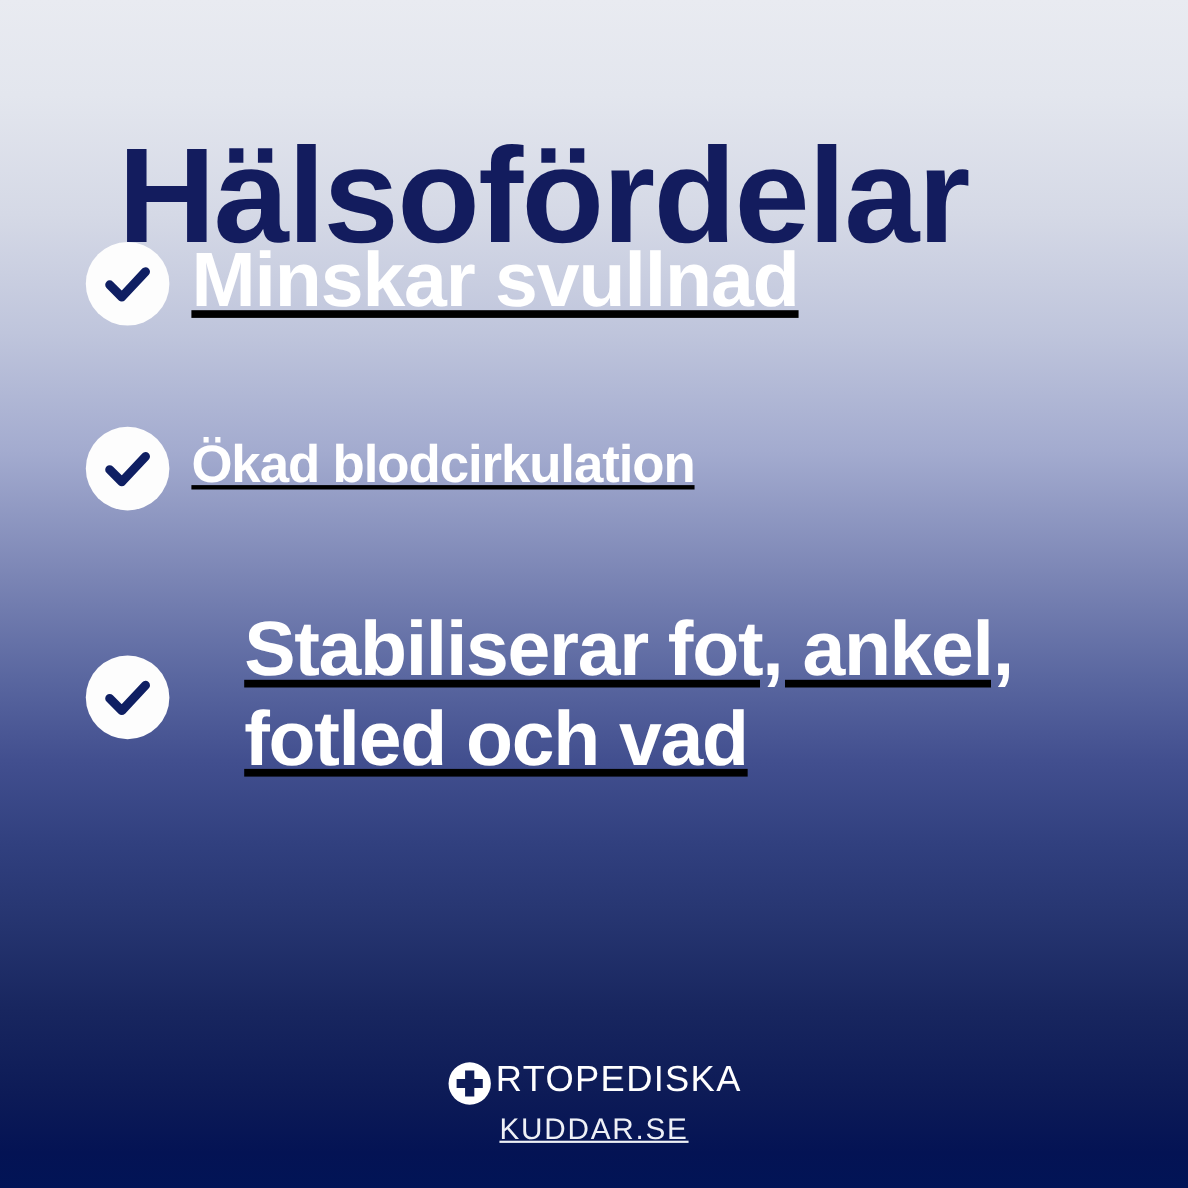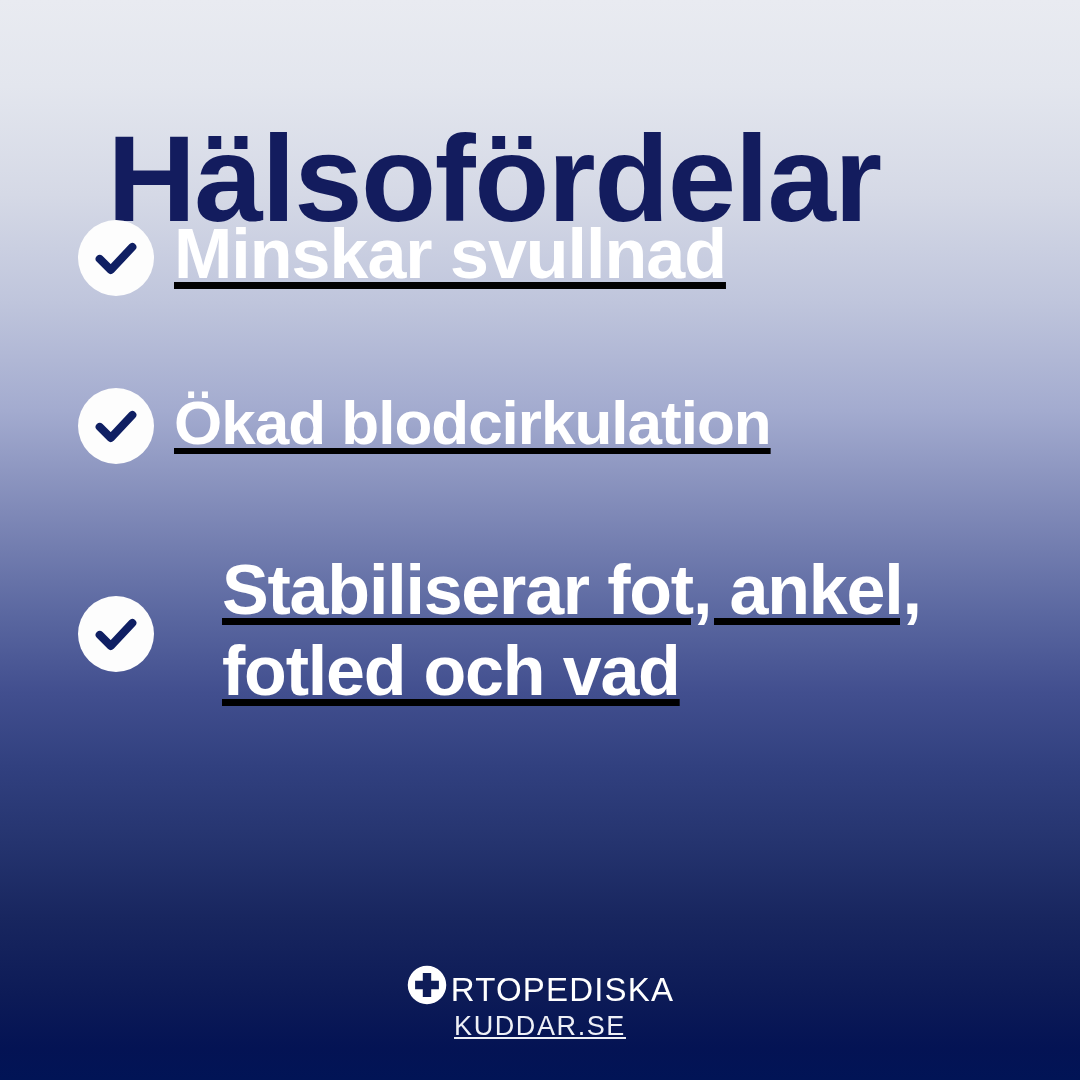--- a/index.html
+++ b/index.html
@@ -85,38 +85,38 @@
   .benefit-text {
     color: #ffffff;
     font-size: 70px;
     font-weight: bold;
     line-height: 1.16;
     letter-spacing: -1px;
     margin: 0;
     padding-top: 0px;
     max-width: 930px;
   }
-  .benefit-2 .benefit-text { font-size: 62px; }
+  .benefit-2 .benefit-text { font-size: 48px; }
   .benefit-3 .benefit-text { font-size: 69px; letter-spacing: -1.6px; }
   .benefit-4 { margin-top: 4px; }
   .benefit-4 .benefit-text { font-size: 70px; letter-spacing: -1.2px; }
 
   
   .logo {
     position: absolute;
     left: 0;
     bottom: 40px;
     width: 1080px;
     display: flex;
     flex-direction: column;
     align-items: center;
   }
   .logo-top {
     display: flex;
-    align-items: flex-end;
+    align-items: flex-start;
     justify-content: center;
   }
   .logo-mark {
     width: 42px;
     height: 42px;
     margin-right: 3px;
     display: block;
   }
   .logo-word {
     color: #ffffff;

